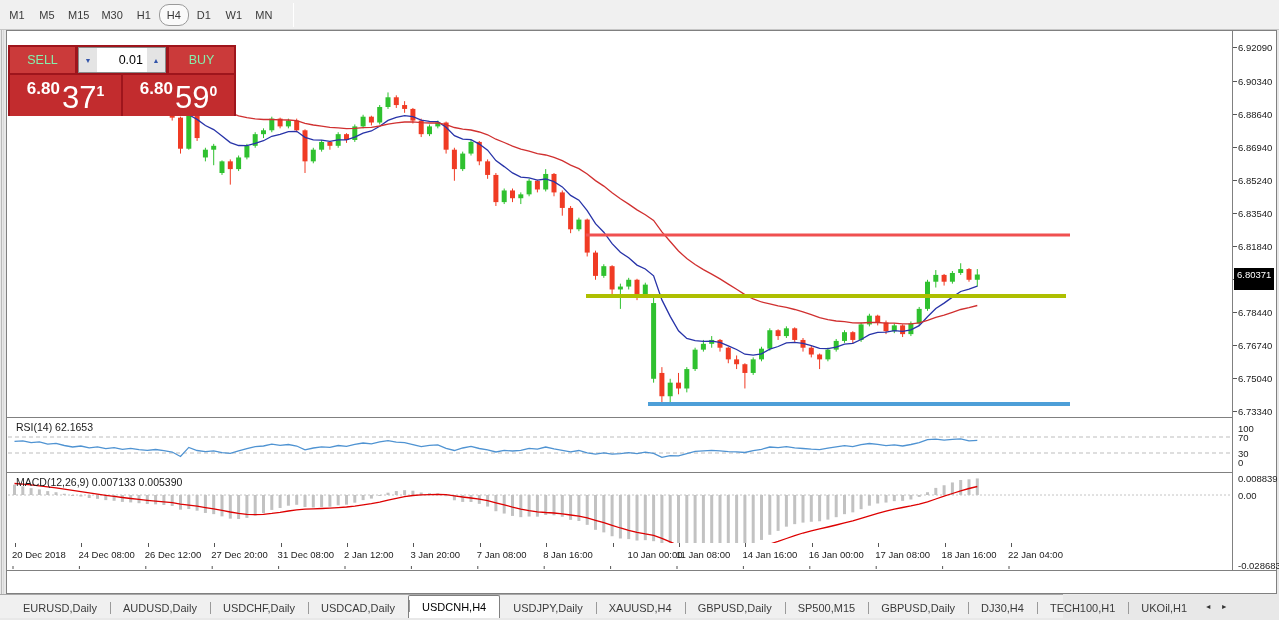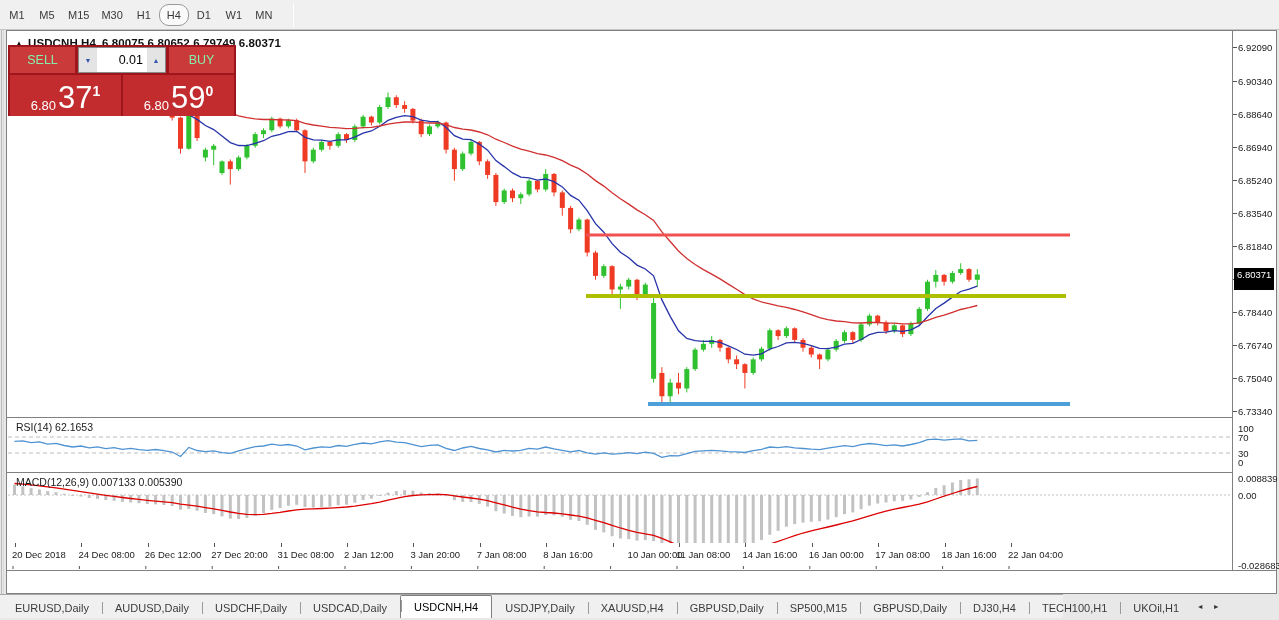--- a/index.html
+++ b/index.html
@@ -53,30 +53,30 @@
   .tp-btn { width:65px; height:26px; background:#cb3a3a; color:#86efac; font-size:12.5px;
             display:flex; align-items:center; justify-content:center; border:none; cursor:pointer; }
   #tp-spin { flex:1; display:flex; margin:0 3px; background:#fff; border:1px solid #8a8a8a; height:26px; }
   .spin-btn { width:18px; background:#e4e4e4; border:none; color:#3355aa; font-size:7px; cursor:pointer; }
   #tp-vol { flex:1; border:none; text-align:right; font-size:12.5px; padding-right:4px; color:#000;
             font-family:"Liberation Sans", sans-serif; width:50px; }
   #tp-row2 { display:flex; margin-top:2px; height:41px; }
   .tp-quote { flex:1; background:#c22c2e; color:#fff; display:flex; align-items:flex-end;
               justify-content:center; padding-bottom:3px; cursor:pointer; }
   .tp-quote + .tp-quote { margin-left:2px; }
-  .q-small { font-size:13px; font-weight:400; margin-right:2px; margin-bottom:0; }
+  .q-small { font-size:17px; font-weight:700; margin-right:2px; margin-bottom:14px; }
   .q-big { font-size:31px; font-weight:400; line-height:30px; }
   .q-sup { font-size:14px; font-weight:700; margin-bottom:14px; }
 
   
   .ind-label { position:absolute; left:9px; font-size:10.5px; color:#1a1a1a; z-index:5; }
 
   
   #tabbar { position:absolute; left:0; top:594px; width:1063px; height:24px; background:#f0f0f0;
-            border-top:1px solid #a8a8a8; display:flex; align-items:flex-end; padding-left:2px; }
+            border-top:1px solid #a8a8a8; display:flex; align-items:flex-end; padding-left:10px; }
   .tab { height:20px; display:flex; align-items:center; padding:0 13px; font-size:11px;
          color:#3c3c3c; cursor:pointer; position:relative; }
   .tab + .tab::before { content:""; position:absolute; left:0; top:4px; height:12px; width:1px; background:#9a9a9a; }
   .tab.active { background:#ffffff; border:1px solid #808080; border-bottom:none; height:23px;
                 border-radius:2px 2px 0 0; color:#000; z-index:2; }
   .tab.active + .tab::before { display:none; }
   #tab-arrows { margin-left:auto; display:flex; align-items:center; height:100%; padding-right:8px; }
   .tab-arrow { width:16px; height:16px; font-size:7px; color:#333; background:transparent; border:none;
                cursor:pointer; }
   #bottom-strip { position:absolute; left:0; top:618px; width:1279px; height:2px; background:#e8e8e8; }
@@ -91,23 +91,20 @@
     <div class="tf-btn">M30</div>
     <div class="tf-btn">H1</div>
     <div class="tf-btn active">H4</div>
     <div class="tf-btn">D1</div>
     <div class="tf-btn">W1</div>
     <div class="tf-btn">MN</div>
     <div class="tf-sep"></div>
   </div>
 
 <div id="workspace">
-  <div id="chart-title">
-    <span class="tri">▲</span><span>USDCNH,H4</span><span class="ohlc">6.80075 6.80652 6.79749 6.80371</span>
-  </div>
 
   <svg id="price-svg" width="1224" height="384">
       <line x1="6.5" y1="40.984533333332514" x2="6.5" y2="48.74986666666672" stroke="#2fc12f" stroke-width="1"></line>
       <rect x="4" y="43.89653333333263" width="5" height="2.9120000000001056" fill="#2fc12f"></rect>
       <line x1="14.8" y1="40.01386666666639" x2="14.8" y2="47.779199999998866" stroke="#2fc12f" stroke-width="1"></line>
       <rect x="12.3" y="41.95519999999864" width="5" height="1.9413333333339864" fill="#2fc12f"></rect>
       <line x1="23.1" y1="40.984533333332514" x2="23.1" y2="49.720533333332845" stroke="#f03b24" stroke-width="1"></line>
       <rect x="20.6" y="41.95519999999864" width="5" height="4.853333333334092" fill="#f03b24"></rect>
       <line x1="31.400000000000002" y1="41.95519999999864" x2="31.400000000000002" y2="48.74986666666672" stroke="#2fc12f" stroke-width="1"></line>
       <rect x="28.900000000000002" y="43.89653333333263" width="5" height="2.9120000000001056" fill="#2fc12f"></rect>

